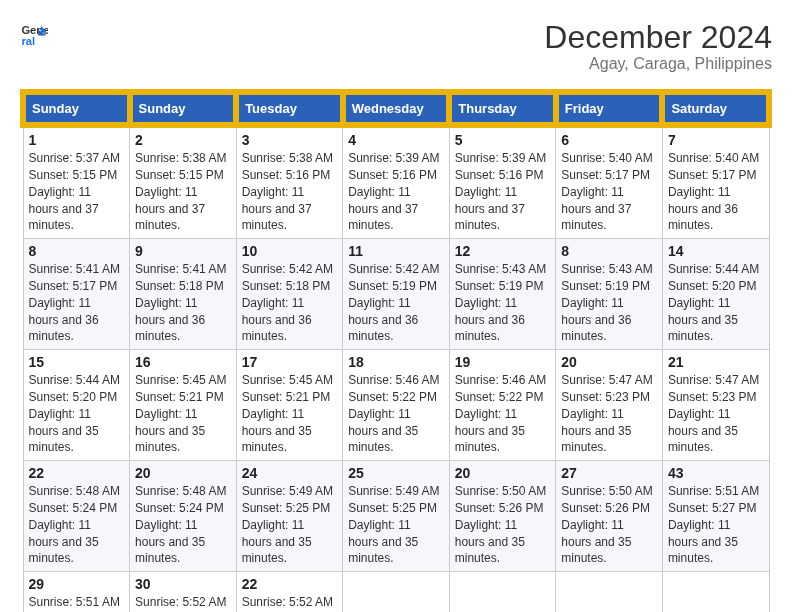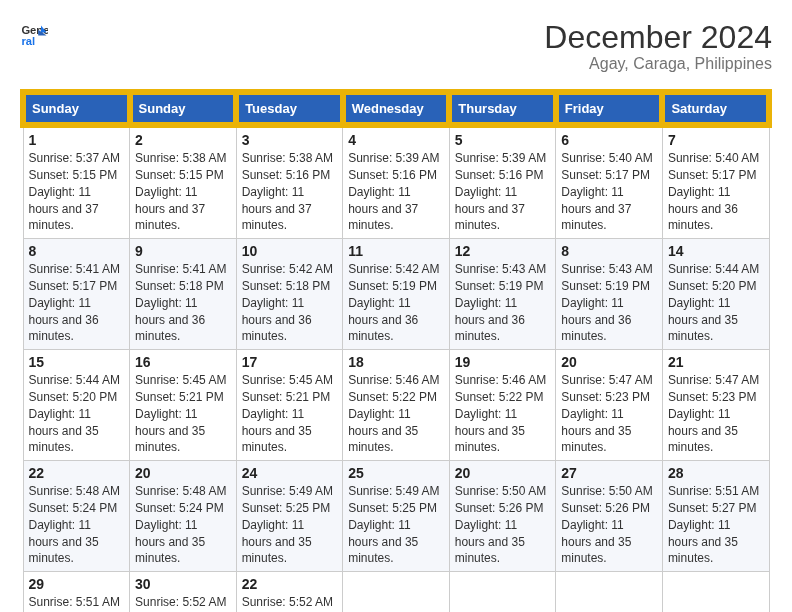--- a/index.html
+++ b/index.html
@@ -227,21 +227,21 @@
         </td>
         <td>
           <div class="day-number">20</div>
           <div class="day-detail">Sunrise: 5:50 AM<br>Sunset: 5:26 PM<br>Daylight: 11 hours and 35 minutes.</div>
         </td>
         <td>
           <div class="day-number">27</div>
           <div class="day-detail">Sunrise: 5:50 AM<br>Sunset: 5:26 PM<br>Daylight: 11 hours and 35 minutes.</div>
         </td>
         <td>
-          <div class="day-number">28</div>
+          <div class="day-number">43</div>
           <div class="day-detail">Sunrise: 5:51 AM<br>Sunset: 5:27 PM<br>Daylight: 11 hours and 35 minutes.</div>
         </td>
       </tr>
       <tr>
         <td>
           <div class="day-number">29</div>
           <div class="day-detail">Sunrise: 5:51 AM<br>Sunset: 5:27 PM<br>Daylight: 11 hours and 36 minutes.</div>
         </td>
         <td>
           <div class="day-number">30</div>

